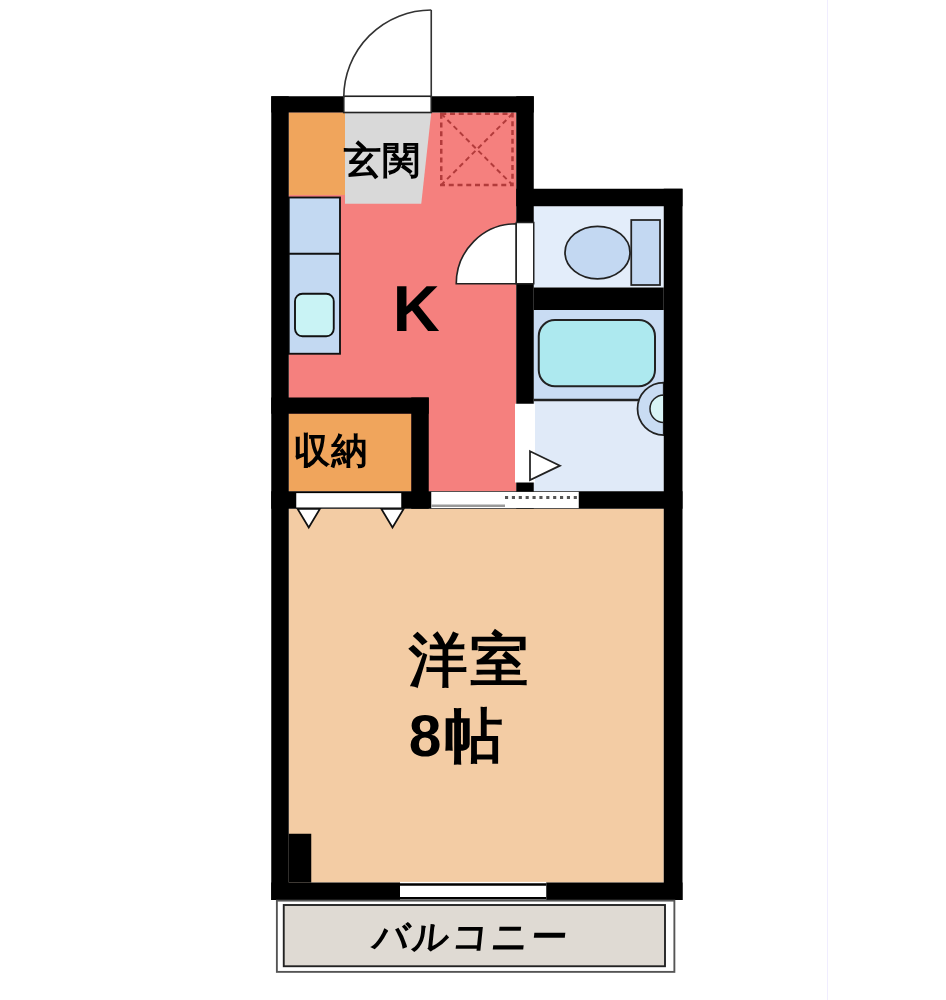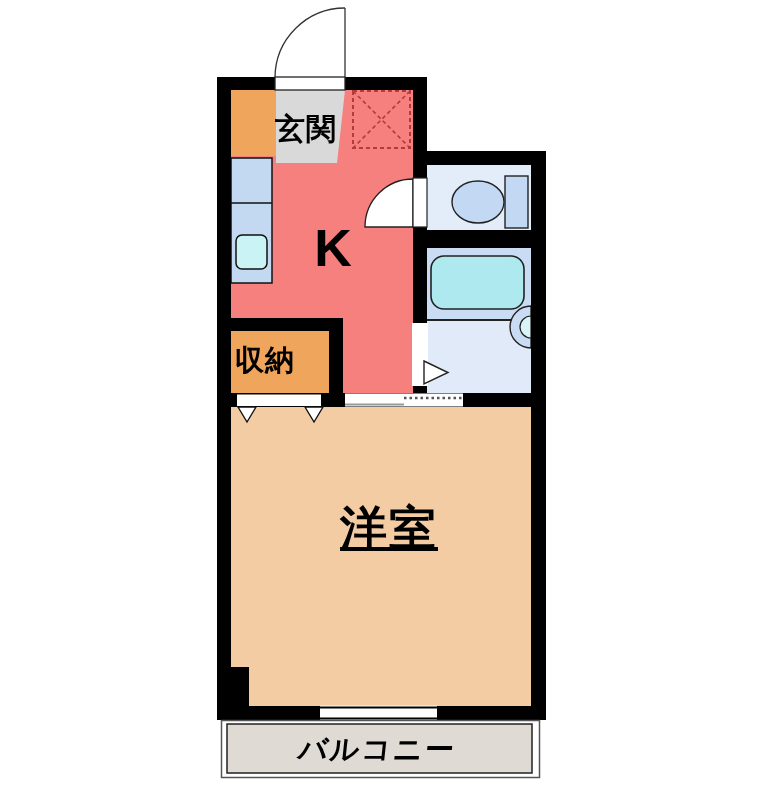--- a/index.html
+++ b/index.html
@@ -106,19 +106,20 @@
     <rect x="221.5" y="720.5" width="318" height="57" fill="#ffffff" stroke="#555" stroke-width="1.5"></rect>
     <rect x="227" y="724" width="305" height="49" stroke="#222" stroke-width="1.5" fill="#DFDAD3"></rect>
   </svg>
 
   <div class="lbl lbl-genkan" style="left:306px;top:129px;">玄関</div>
 
   <div class="lbl lbl-k" style="left:333px;top:248px;">K</div>
 
   <div class="lbl lbl-storage" style="left:265px;top:361px;">収納</div>
 
-  <div class="lbl lbl-room" style="left:340px;top:497px;text-decoration:underline;">
+  <div class="lbl lbl-room" style="left:327px;top:497px;">
     <span>洋室</span>
+    <span>8帖</span>
   </div>
 
   <div class="lbl lbl-balcony" style="left:377px;top:750px;">バルコニー</div>
 
 </div>
 
 </body></html>

